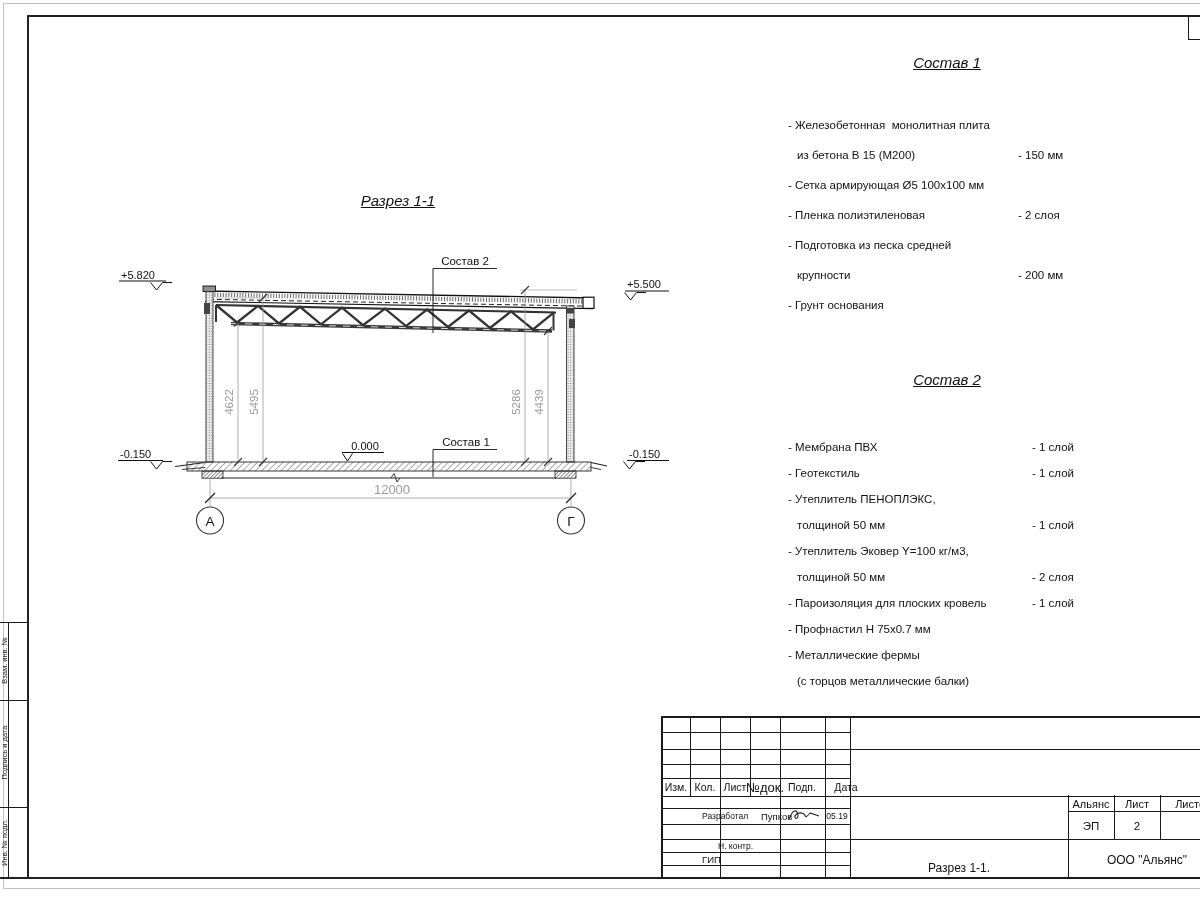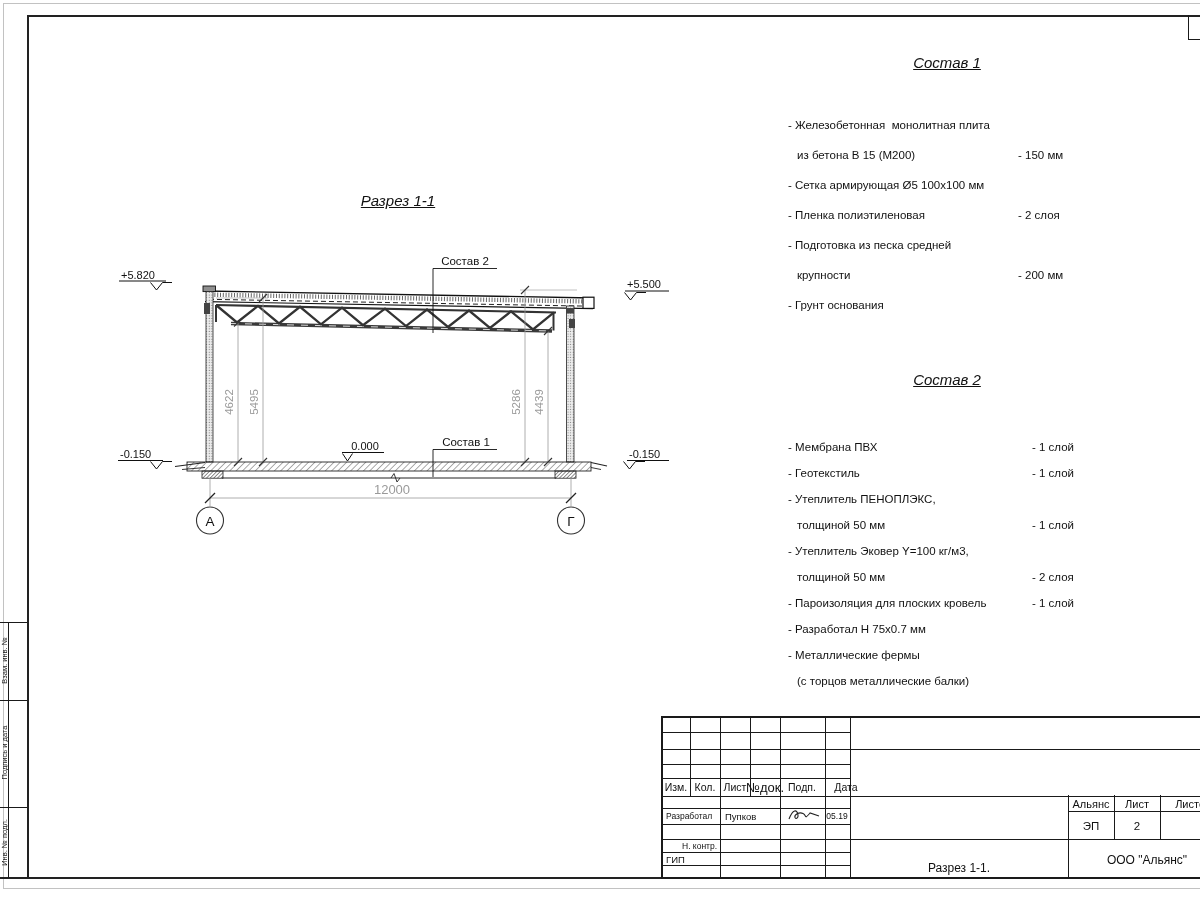--- a/index.html
+++ b/index.html
@@ -27,21 +27,21 @@
   #sostav1 .amt{left:230px;}
   #sostav2 .amt{left:244px;}
   
   .view-title{position:absolute;left:350px;top:192px;width:96px;text-align:center;
     font-style:italic;font-size:15px;font-weight:500;text-decoration:underline;}
   
   #tblock{position:absolute;left:661px;top:716px;width:563px;height:163px;
     border-left:2px solid #1a1a1a;border-top:2px solid #1a1a1a;border-bottom:2px solid #1a1a1a;
     box-sizing:border-box;background:#fff;}
   .tb-c{position:absolute;transform:translate(-50%,-50%);white-space:nowrap;}
-  .tb-l{position:absolute;transform:translateY(-50%);white-space:nowrap;}
+  .tb-l{position:absolute;transform:translateY(-50%);white-space:nowrap;margin-left:36px;}
   
   .rot{position:absolute;transform:rotate(-90deg);font-size:7.5px;text-align:center;
     white-space:nowrap;color:#222;}
 </style>
 </head>
 <body>
 
 <div class="hl thin" style="left:3px;top:3px;width:1197px;"></div>
 <div class="vl thin" style="left:3px;top:3px;height:885px;"></div>
 <div class="hl thin" style="left:3px;top:888px;width:1197px;"></div>
@@ -205,21 +205,21 @@
 
 <div id="sostav2" class="slist" style="left:788px;top:371px;">
   <div class="s-head">Состав 2</div>
   <div class="s-row first"><span>- Мембрана ПВХ</span><span class="amt">- 1 слой</span></div>
   <div class="s-row"><span>- Геотекстиль</span><span class="amt">- 1 слой</span></div>
   <div class="s-row"><span>- Утеплитель ПЕНОПЛЭКС,</span><span class="amt"></span></div>
   <div class="s-row cont"><span>толщиной 50 мм</span><span class="amt">- 1 слой</span></div>
   <div class="s-row"><span>- Утеплитель Эковер Y=100 кг/м3,</span><span class="amt"></span></div>
   <div class="s-row cont"><span>толщиной 50 мм</span><span class="amt">- 2 слоя</span></div>
   <div class="s-row"><span>- Пароизоляция для плоских кровель</span><span class="amt">- 1 слой</span></div>
-  <div class="s-row"><span>- Разработал Н 75х0.7 мм</span><span class="amt"></span></div>
+  <div class="s-row"><span>- Профнастил Н 75х0.7 мм</span><span class="amt"></span></div>
   <div class="s-row"><span>- Металлические фермы</span><span class="amt"></span></div>
   <div class="s-row cont"><span>(с торцов металлические балки)</span><span class="amt"></span></div>
 </div>
 
 <div id="tblock">
 
   <div class="vl" style="left:27px;top:0;height:78px;"></div>
   <div class="vl" style="left:57px;top:0;height:161px;"></div>
   <div class="vl" style="left:87px;top:0;height:78px;"></div>
   <div class="vl" style="left:117px;top:0;height:161px;"></div>

